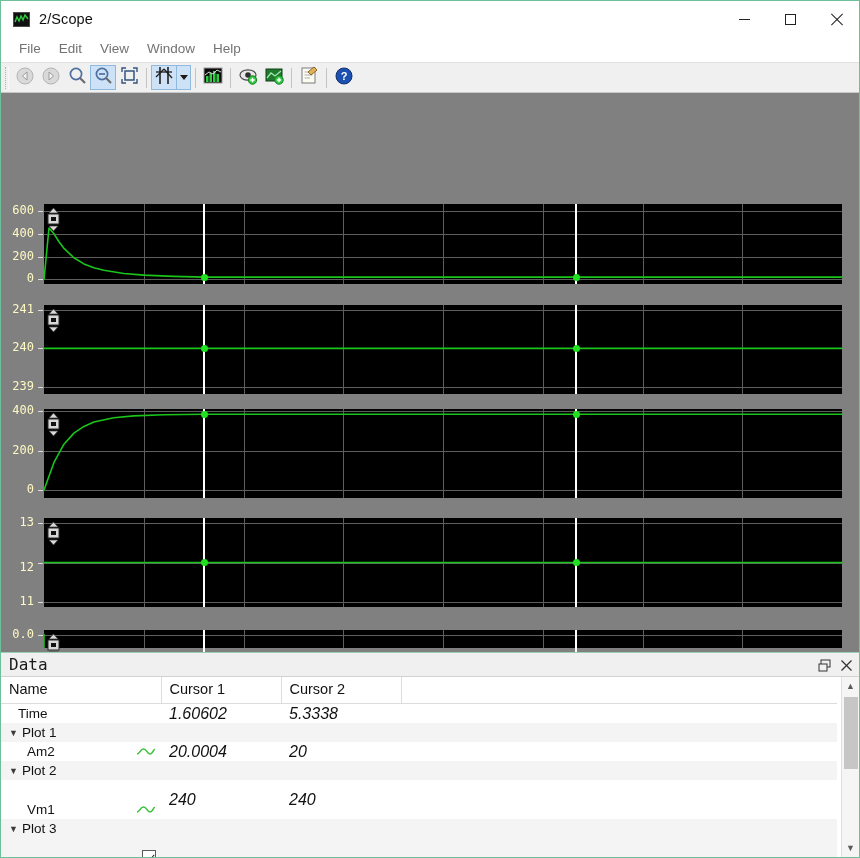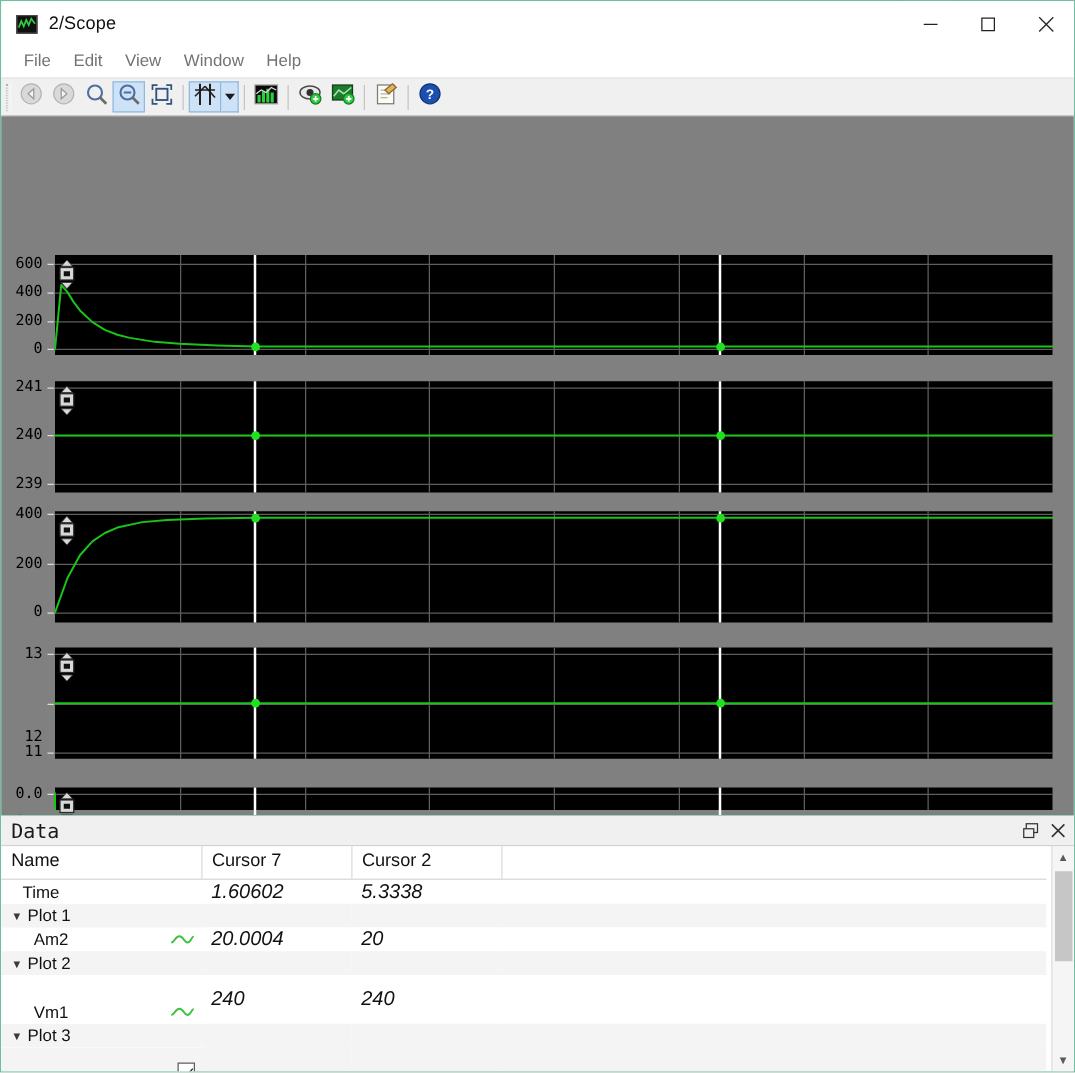--- a/index.html
+++ b/index.html
@@ -103,21 +103,21 @@
   .plot-area {
     flex: 1 1 auto;
     background: #808080;
     position: relative;
     overflow: hidden;
   }
   .axis-label {
     position: absolute;
     font-family: "DejaVu Sans Mono", monospace;
     font-size: 12px;
-    color: #000000;
+    color: #fef9c3;
     text-align: left;
     white-space: nowrap;
   }
   .axis-tick {
     position: absolute;
     height: 1px; width: 5px;
     background: #dcdcdc;
   }
   .drag-handle {
     position: absolute;
@@ -483,21 +483,21 @@
         <div class="axis-label" style="right: 825px; top: 389.089px;">0</div>
         <div class="axis-tick" style="left: 37px; top: 397px;"></div>
         <div class="drag-handle" style="left: 45px; top: 320px;"><svg width="15" height="23" viewBox="0 0 15 23">
             <polygon points="7.5,0 12,5 3,5" fill="#d8d8d8" stroke="#3a3a3a" stroke-width="0.7"></polygon>
             <rect x="2" y="6" width="11" height="10" fill="#d8d8d8" stroke="#2a2a2a" stroke-width="1"></rect>
             <rect x="5" y="9" width="5" height="4" fill="#111"></rect>
             <polygon points="7.5,23 12,18 3,18" fill="#d8d8d8" stroke="#3a3a3a" stroke-width="0.7"></polygon>
           </svg></div>
         <div class="axis-label" style="right: 825px; top: 421.768px;">13</div>
         <div class="axis-tick" style="left: 37px; top: 430px;"></div>
-        <div class="axis-label" style="right: 825px; top: 489px;">12</div>
+        <div class="axis-label" style="right: 825px; top: 467px;">12</div>
         <div class="axis-tick" style="left: 37px; top: 470px;"></div>
         <div class="axis-label" style="right: 825px; top: 501.232px;">11</div>
         <div class="axis-tick" style="left: 37px; top: 509px;"></div>
         <div class="drag-handle" style="left: 45px; top: 429px;"><svg width="15" height="23" viewBox="0 0 15 23">
             <polygon points="7.5,0 12,5 3,5" fill="#d8d8d8" stroke="#3a3a3a" stroke-width="0.7"></polygon>
             <rect x="2" y="6" width="11" height="10" fill="#d8d8d8" stroke="#2a2a2a" stroke-width="1"></rect>
             <rect x="5" y="9" width="5" height="4" fill="#111"></rect>
             <polygon points="7.5,23 12,18 3,18" fill="#d8d8d8" stroke="#3a3a3a" stroke-width="0.7"></polygon>
           </svg></div>
         <div class="axis-label" style="right: 825px; top: 533.638px;">0.0</div>
@@ -552,21 +552,21 @@
       <table class="data-table">
         <colgroup>
           <col style="width:160px">
             <col style="width:120px">
             <col style="width:120px">
             <col style="width:436px">
         </colgroup>
         <thead>
           <tr>
             <th>Name</th>
-            <th>Cursor 7</th>
+            <th>Cursor 1</th>
             <th>Cursor 2</th>
             <th style="border-right:none"></th>
           </tr>
         </thead>
         <tbody id="data-rows">
             <tr class="sig">
               <td>
                 <div class="name-cell" style="padding-left: 9px;">
                   <span class="sig-name">Time</span>
                 </div>

